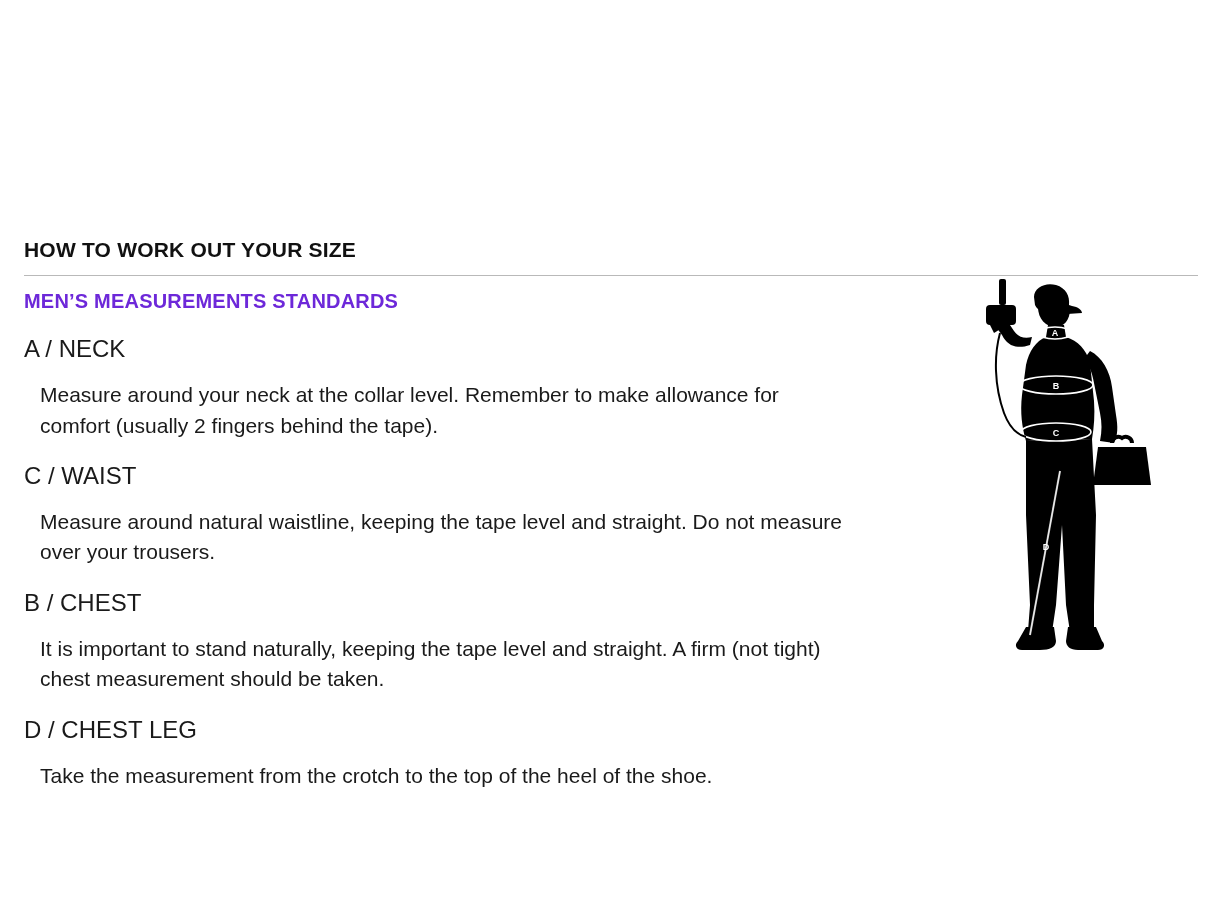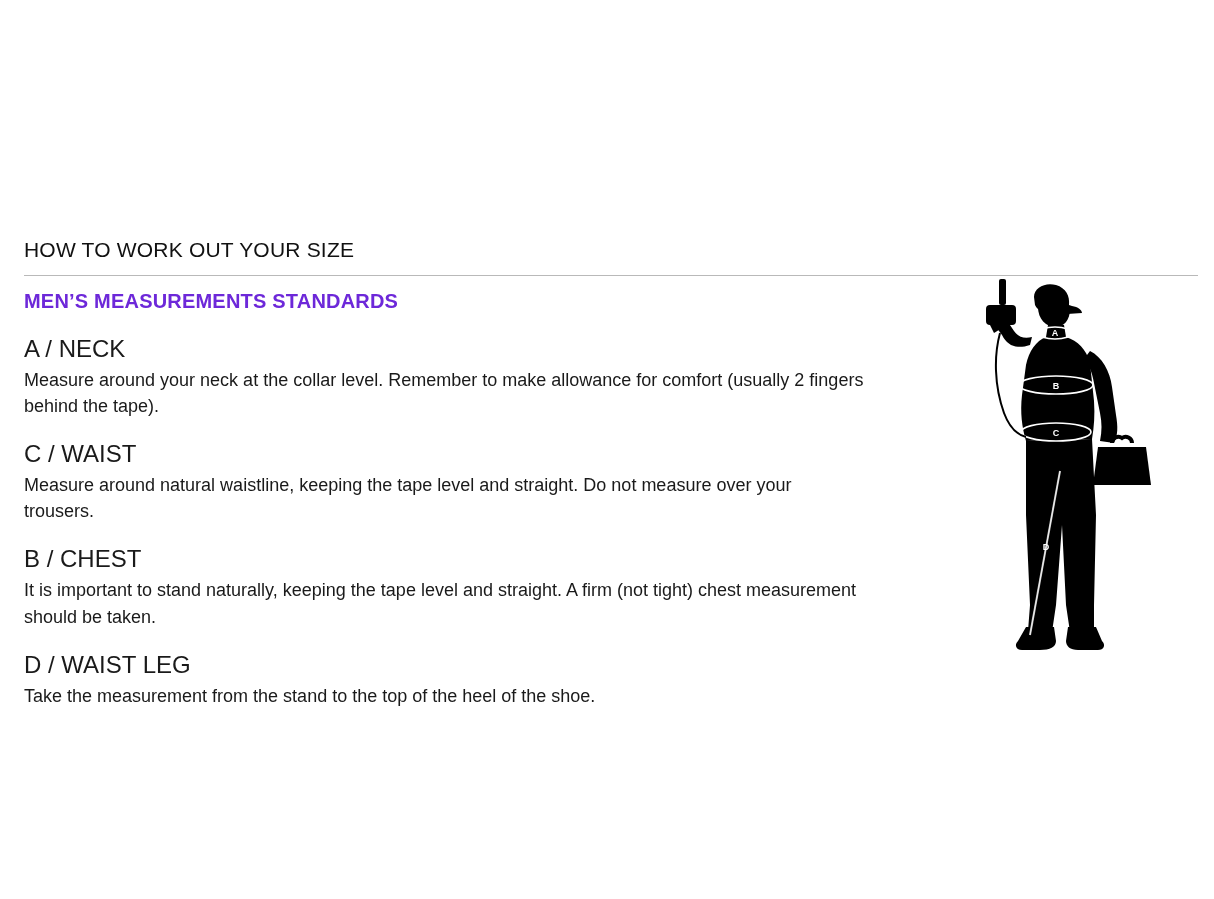--- a/index.html
+++ b/index.html
@@ -23,21 +23,21 @@
     height: 899px;
   }
   .content {
     position: absolute;
     left: 24px;
     top: 238px;
     width: 1174px;
   }
   .main-title {
     font-size: 21px;
-    font-weight: normal;
+    font-weight: bold;
     letter-spacing: 0.2px;
     color: #111111;
     margin: 0 0 14px 0;
     line-height: 1.1;
   }
   .rule {
     border: none;
     border-top: 1px solid #b9b9b9;
     margin: 0 0 14px 0;
     width: 1174px;
@@ -55,24 +55,24 @@
     max-width: 840px;
   }
   .measure-heading {
     font-size: 24px;
     font-weight: normal;
     color: #1a1a1a;
     margin: 0 0 3px 0;
     line-height: 1.25;
   }
   .measure-body {
-    font-size: 18px;
+    font-size: 21px;
     font-weight: normal;
     color: #1a1a1a;
-    margin: 0;
+    margin: 16px;
     line-height: 1.45;
   }
   .figure {
     position: absolute;
     left: 960px;
     top: 275px;
     width: 210px;
     height: 395px;
   }
   .figure svg {
@@ -101,22 +101,22 @@
       <p class="measure-heading">C / WAIST</p>
       <p class="measure-body">Measure around natural waistline, keeping the tape level and straight. Do not measure over your trousers.</p>
     </div>
 
     <div class="measure-block">
       <p class="measure-heading">B / CHEST</p>
       <p class="measure-body">It is important to stand naturally, keeping the tape level and straight. A firm (not tight) chest measurement should be taken.</p>
     </div>
 
     <div class="measure-block">
-      <p class="measure-heading">D / WAIST LEG</p>
-      <p class="measure-body">Take the measurement from the stand to the top of the heel of the shoe.</p>
+      <p class="measure-heading">D / CHEST LEG</p>
+      <p class="measure-body">Take the measurement from the crotch to the top of the heel of the shoe.</p>
     </div>
 
   </div>
 
   <div class="figure">
     <svg width="210" height="395" viewBox="0 0 210 395" xmlns="http://www.w3.org/2000/svg">
 
       <g>
         <rect x="39" y="4" width="7" height="26" rx="2" fill="#000000"></rect>
         <path d="M30 30 h22 a4 4 0 0 1 4 4 v12 a4 4 0 0 1 -4 4 h-22 a4 4 0 0 1 -4 -4 v-12 a4 4 0 0 1 4 -4 z" fill="#000000"></path>

